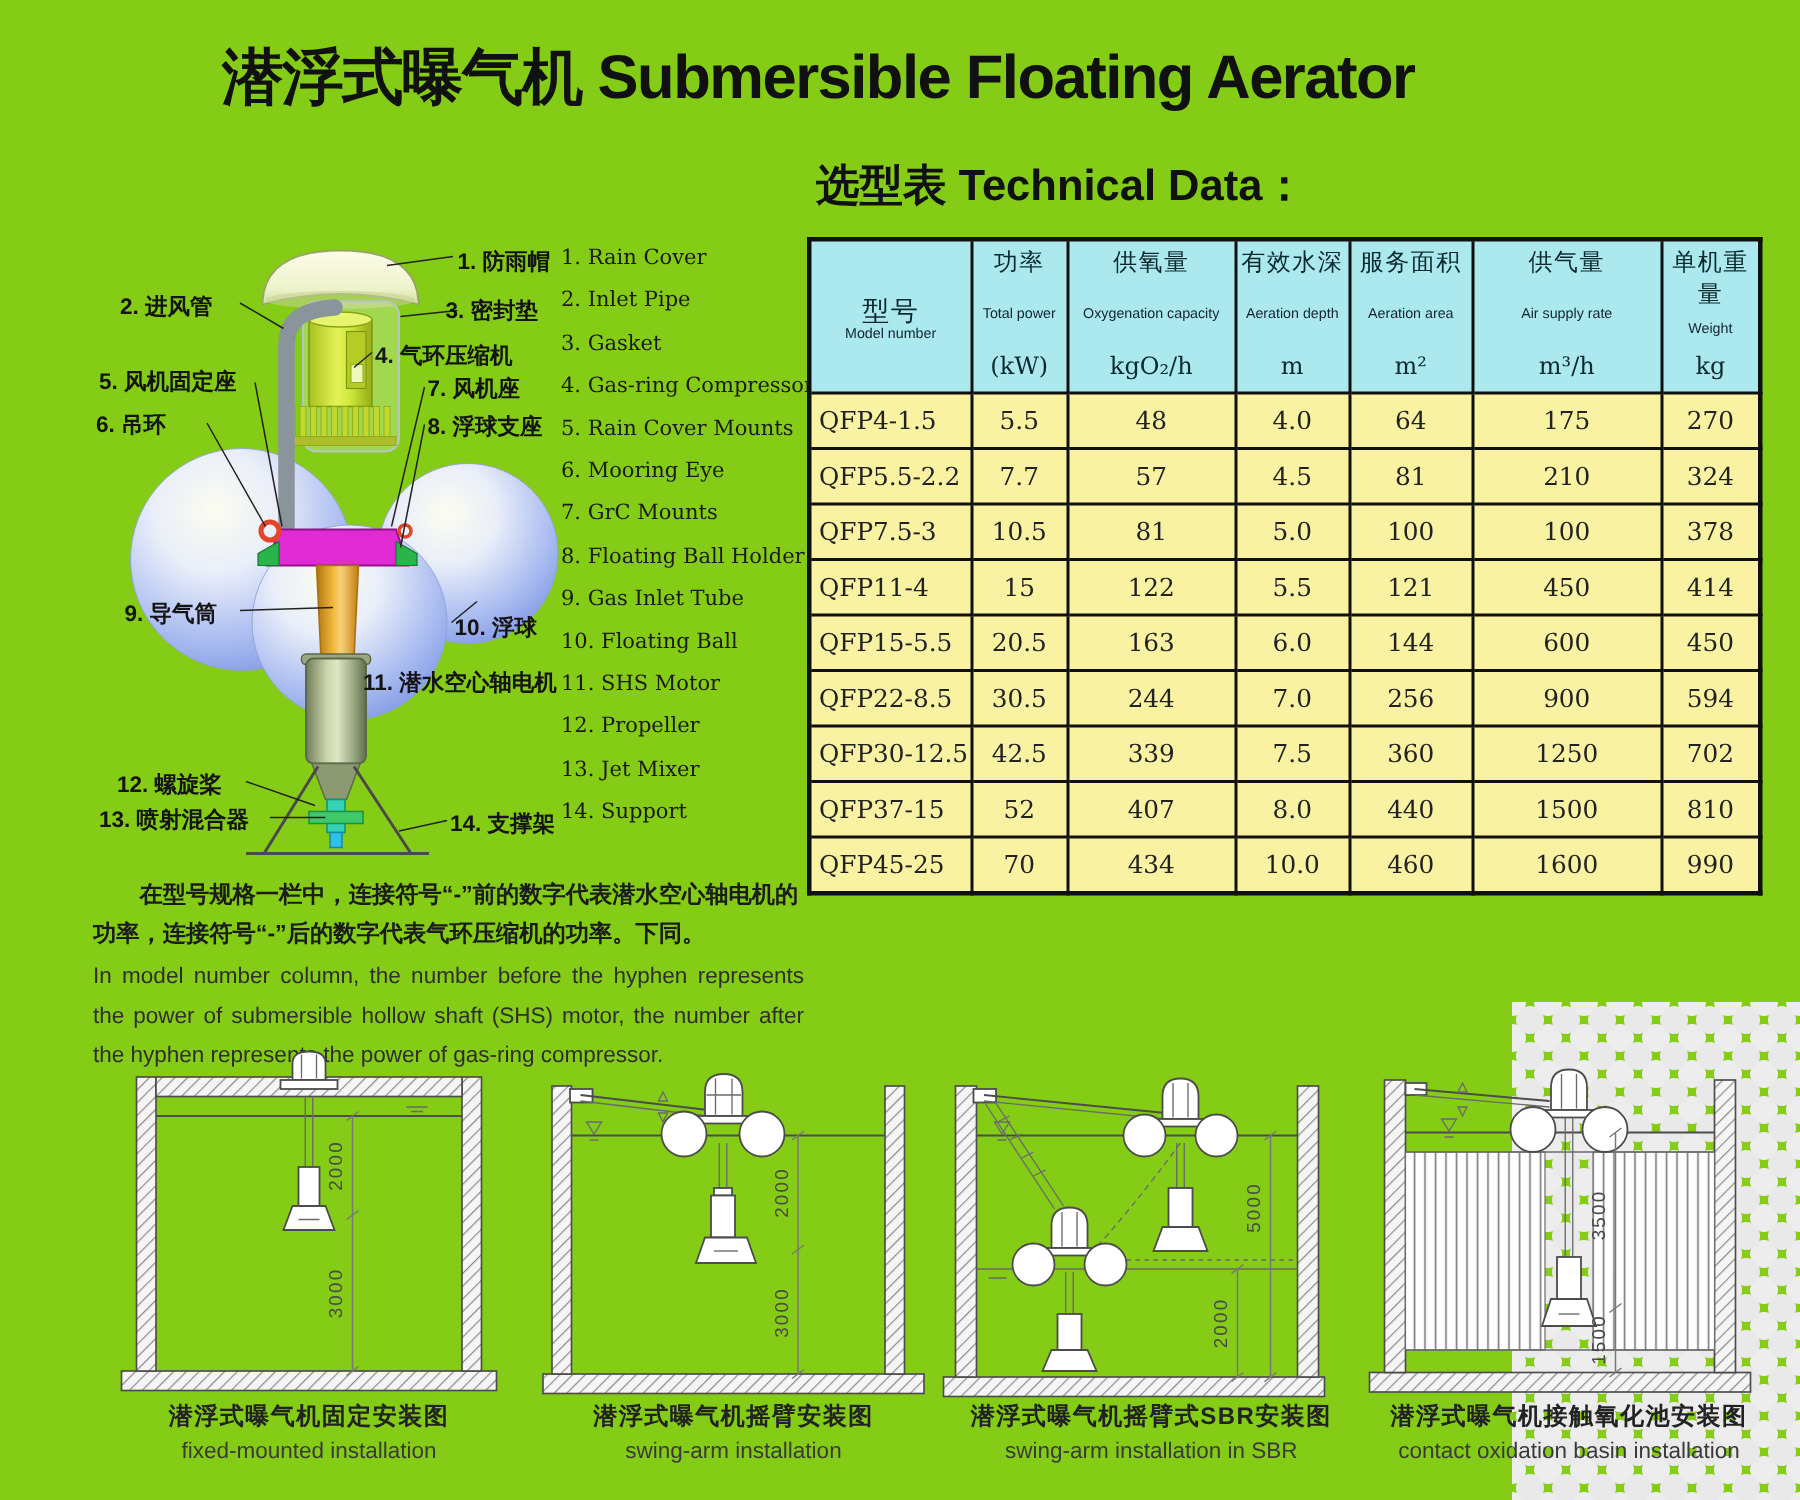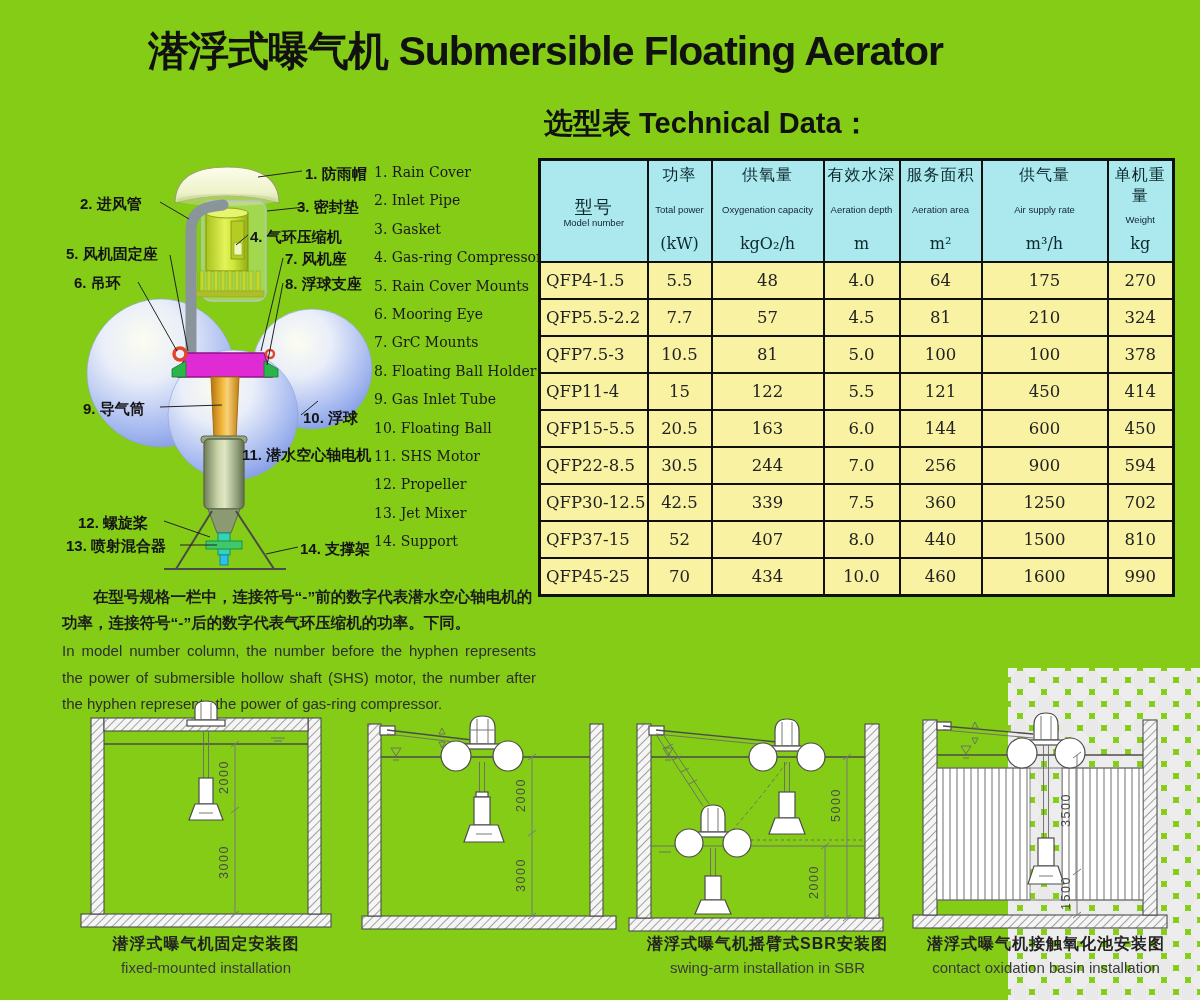--- a/index.html
+++ b/index.html
@@ -193,21 +193,21 @@
         <line x1="104" y1="366" x2="150" y2="382"></line>
         <line x1="120" y1="390" x2="157" y2="390"></line>
         <line x1="238" y1="392" x2="206" y2="399"></line>
       </g>
     </svg>
     <div class="cn-label" style="left:245px;top:10px">1. 防雨帽</div>
     <div class="cn-label" style="left:20px;top:40px">2. 进风管</div>
     <div class="cn-label" style="left:237px;top:43px">3. 密封垫</div>
     <div class="cn-label" style="left:190px;top:73px">4. 气环压缩机</div>
     <div class="cn-label" style="left:6px;top:90px">5. 风机固定座</div>
-    <div class="cn-label" style="left:14px;top:119px">6. 吊环</div>
+    <div class="cn-label" style="left:4px;top:119px">6. 吊环</div>
     <div class="cn-label" style="left:225px;top:95px">7. 风机座</div>
     <div class="cn-label" style="left:225px;top:120px">8. 浮球支座</div>
     <div class="cn-label" style="left:23px;top:245px">9. 导气筒</div>
     <div class="cn-label" style="left:243px;top:254px">10. 浮球</div>
     <div class="cn-label" style="left:182px;top:291px">11. 潜水空心轴电机</div>
     <div class="cn-label" style="left:18px;top:359px">12. 螺旋桨</div>
     <div class="cn-label" style="left:6px;top:382px">13. 喷射混合器</div>
     <div class="cn-label" style="left:240px;top:385px">14. 支撑架</div>
   </div>
 
@@ -563,20 +563,24 @@
       <line class="dimln" x1="172" y1="172" x2="172" y2="215"></line>
       <line class="dimln" x1="168" y1="218" x2="176" y2="212"></line>
       <text class="dimtxt" x="165" y="193" text-anchor="middle" transform="rotate(-90 165 193)">1500</text>
     </g>
   </svg>
 
   <div class="cap" style="left:75px;width:262px">
     <div class="cap-cn">潜浮式曝气机固定安装图</div>
     <div class="cap-en">fixed-mounted installation</div>
   </div>
+  <div class="cap" style="left:360px;width:258px">
+    <div class="cap-cn">潜浮式曝气机摇臂安装图</div>
+    <div class="cap-en">swing-arm  installation</div>
+  </div>
   <div class="cap" style="left:625px;width:285px">
     <div class="cap-cn">潜浮式曝气机摇臂式SBR安装图</div>
     <div class="cap-en">swing-arm installation in SBR</div>
   </div>
   <div class="cap" style="left:905px;width:282px">
     <div class="cap-cn">潜浮式曝气机接触氧化池安装图</div>
     <div class="cap-en">contact oxidation basin installation</div>
   </div>
 
 </div>

